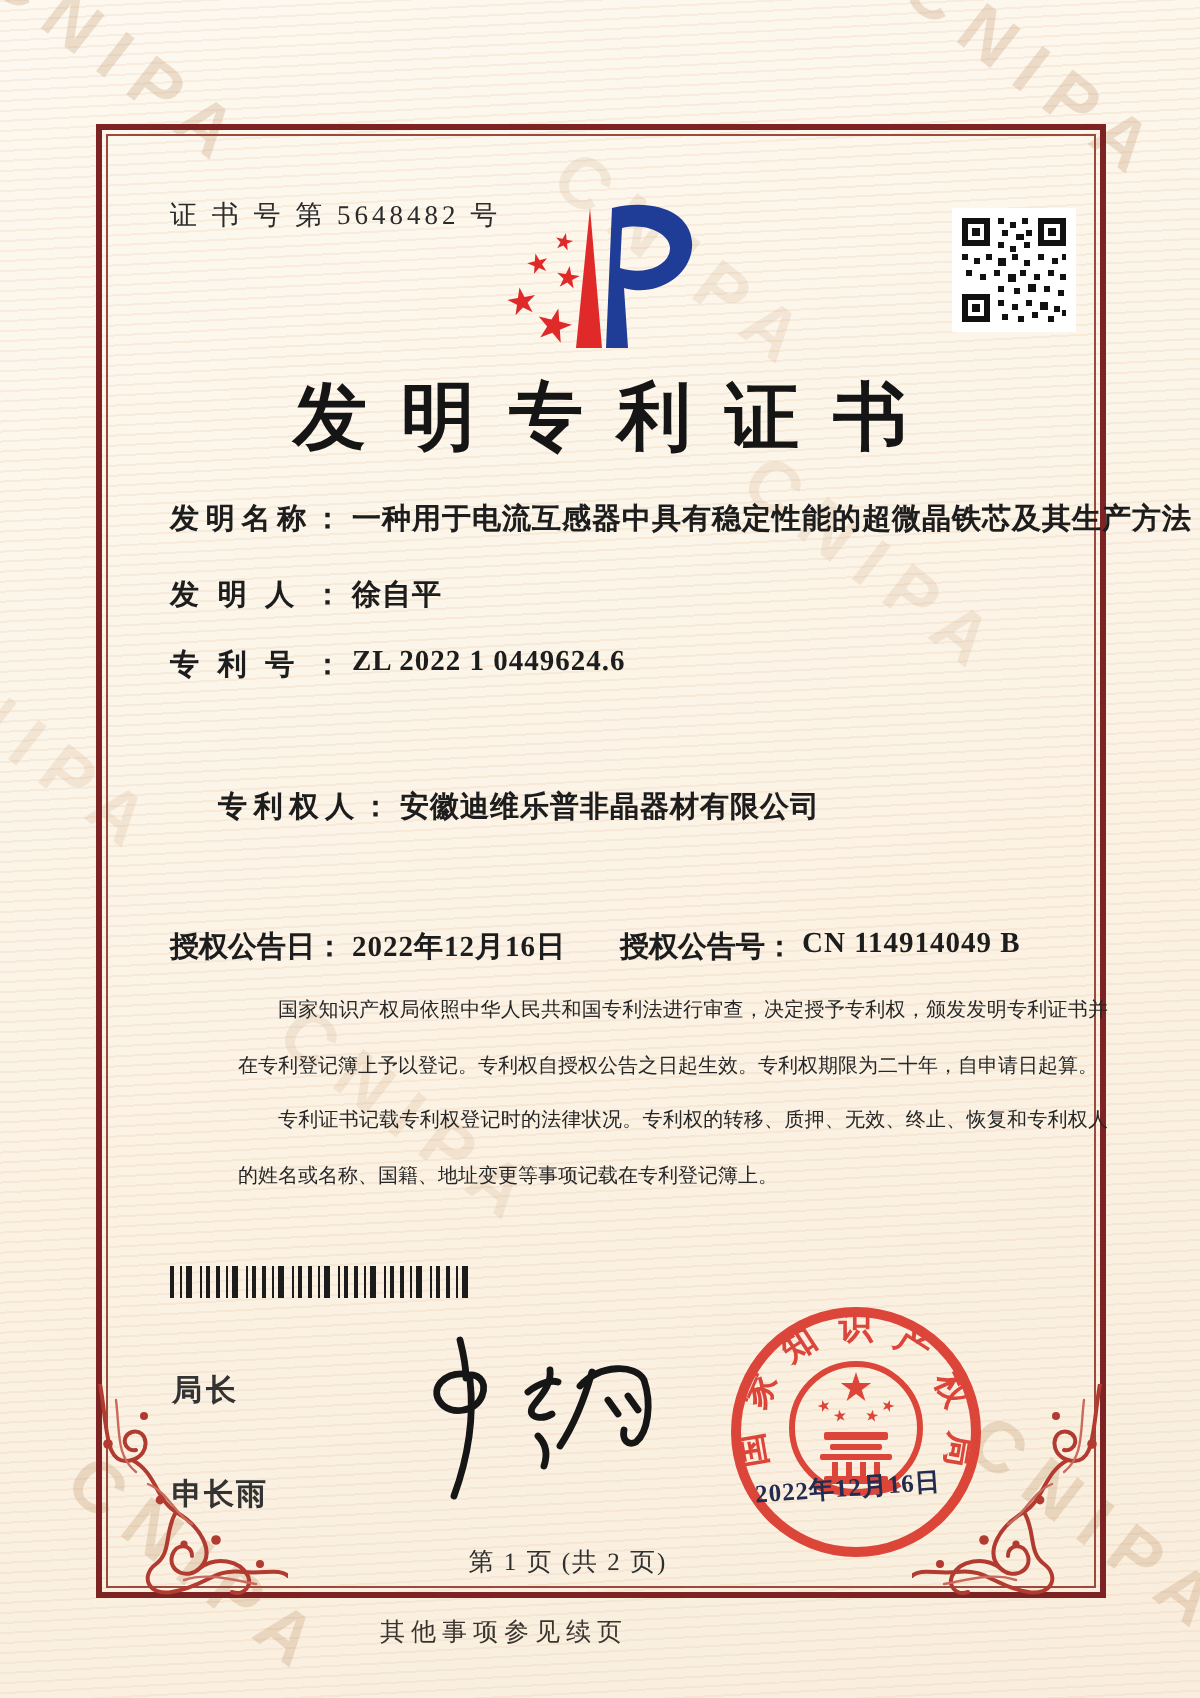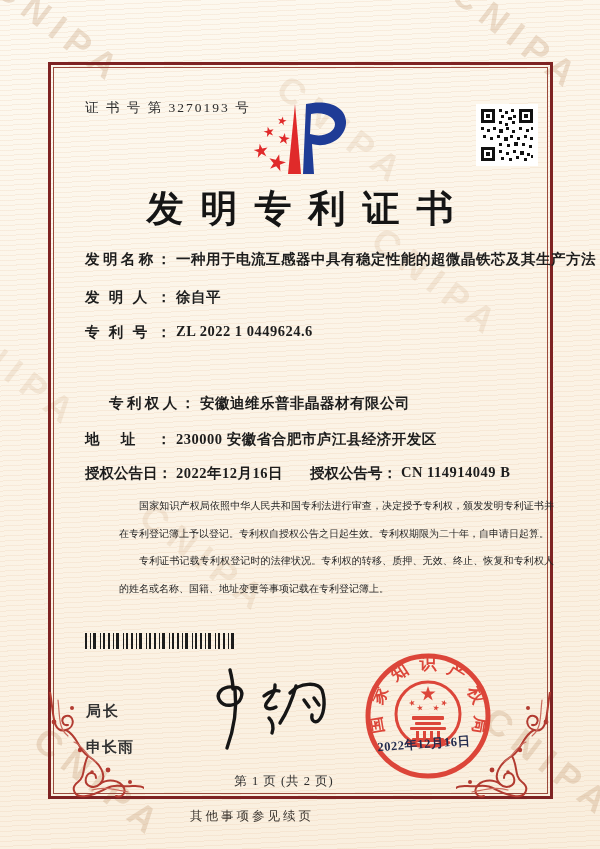--- a/index.html
+++ b/index.html
@@ -48,21 +48,21 @@
   .barcode{position:absolute;left:85px;top:633px;width:152px;height:16px;z-index:4;
     background:repeating-linear-gradient(90deg,
       #1c1c1c 0 2px,transparent 2px 5px,
       #1c1c1c 5px 6px,transparent 6px 8px,
       #1c1c1c 8px 11px,transparent 11px 15px,
       #1c1c1c 15px 16px,transparent 16px 18px,
       #1c1c1c 18px 20px,transparent 20px 23px);}
   
   .director-label{position:absolute;left:86px;top:686px;font-size:15px;
      font-weight:700;color:#333;z-index:4;
-     font-family:Liberation Mono, monospace;letter-spacing:2px;margin-top:16px;}
+     font-family:Liberation Mono, monospace;letter-spacing:2px;}
   .director-name{position:absolute;left:86px;top:714px;font-size:15px;
      font-weight:700;color:#333;z-index:4;
      font-family:"Liberation Sans","DejaVu Sans",sans-serif;letter-spacing:1px;margin-top:24px;}
   .signature{position:absolute;left:172px;top:660px;z-index:4;}
   
   .seal{position:absolute;left:362px;top:650px;z-index:6;opacity:0.92;}
   .seal-date{position:absolute;left:366px;top:736px;width:116px;text-align:center;
      font-size:12.5px;font-weight:700;color:#232c4e;letter-spacing:0.5px;
      transform:rotate(-4deg);z-index:7;white-space:nowrap;}
   
@@ -125,21 +125,21 @@
     <g fill="#b23b31">
       <circle cx="10" cy="30" r="2.4"></circle>
         <circle cx="28" cy="16" r="2"></circle>
       <circle cx="36" cy="58" r="2.2"></circle>
         <circle cx="64" cy="78" r="2.4"></circle>
       <circle cx="86" cy="90" r="2"></circle>
         <circle cx="48" cy="80" r="1.8"></circle>
     </g>
   </svg>
 
-  <div class="cert-no">证 书 号 第 3270193 号</div>
+  <div class="cert-no">证 书 号 第 5648482 号</div>
 
   <svg class="logo" width="118" height="80" viewBox="0 0 118 80">
     <defs>
       <path id="star5" d="M0,-1 L0.225,-0.31 L0.951,-0.31 L0.363,0.118 L0.588,0.809 L0,0.382 L-0.588,0.809 L-0.363,0.118 L-0.951,-0.31 L-0.225,-0.31 Z"></path>
     </defs>
     <g fill="#e02a2a">
       <use href="#star5" transform="translate(39,23) rotate(12) scale(4.6)"></use>
       <use href="#star5" transform="translate(26,34) rotate(-14) scale(5.4)"></use>
       <use href="#star5" transform="translate(41,41) rotate(8) scale(6)"></use>
       <use href="#star5" transform="translate(18,53) rotate(-10) scale(7.4)"></use>
@@ -217,23 +217,20 @@
   </div>
   <div class="field-row" style="top:250px;">
     <span class="flabel">发明名称：</span><span class="fvalue">一种用于电流互感器中具有稳定性能的超微晶铁芯及其生产方法</span>
   </div>
   <div class="field-row" style="top:323px;">
     <span class="flabel">专利号：</span><span class="fvalue">ZL 2022 1 0449624.6</span>
   </div>
   <div class="field-row" style="top:394px;margin-left:24px;">
     <span class="flabel">专利权人：</span><span class="fvalue">安徽迪维乐普非晶器材有限公司</span>
   </div>
-  <div class="field-row" style="top:430px;">
-    <span class="flabel">地址：</span><span class="fvalue">230000 安徽省合肥市庐江县经济开发区</span>
-  </div>
 
   <div class="field-row" style="top:464px;height:20px;">
     <span class="grant-pair" style="left:0;">
       <span class="flabel">授权公告日：</span><span class="fvalue">2022年12月16日</span>
     </span>
     <span class="grant-pair" style="left:225px;">
       <span class="flabel">授权公告号：</span><span class="fvalue">CN 114914049 B</span>
     </span>
   </div>
 

